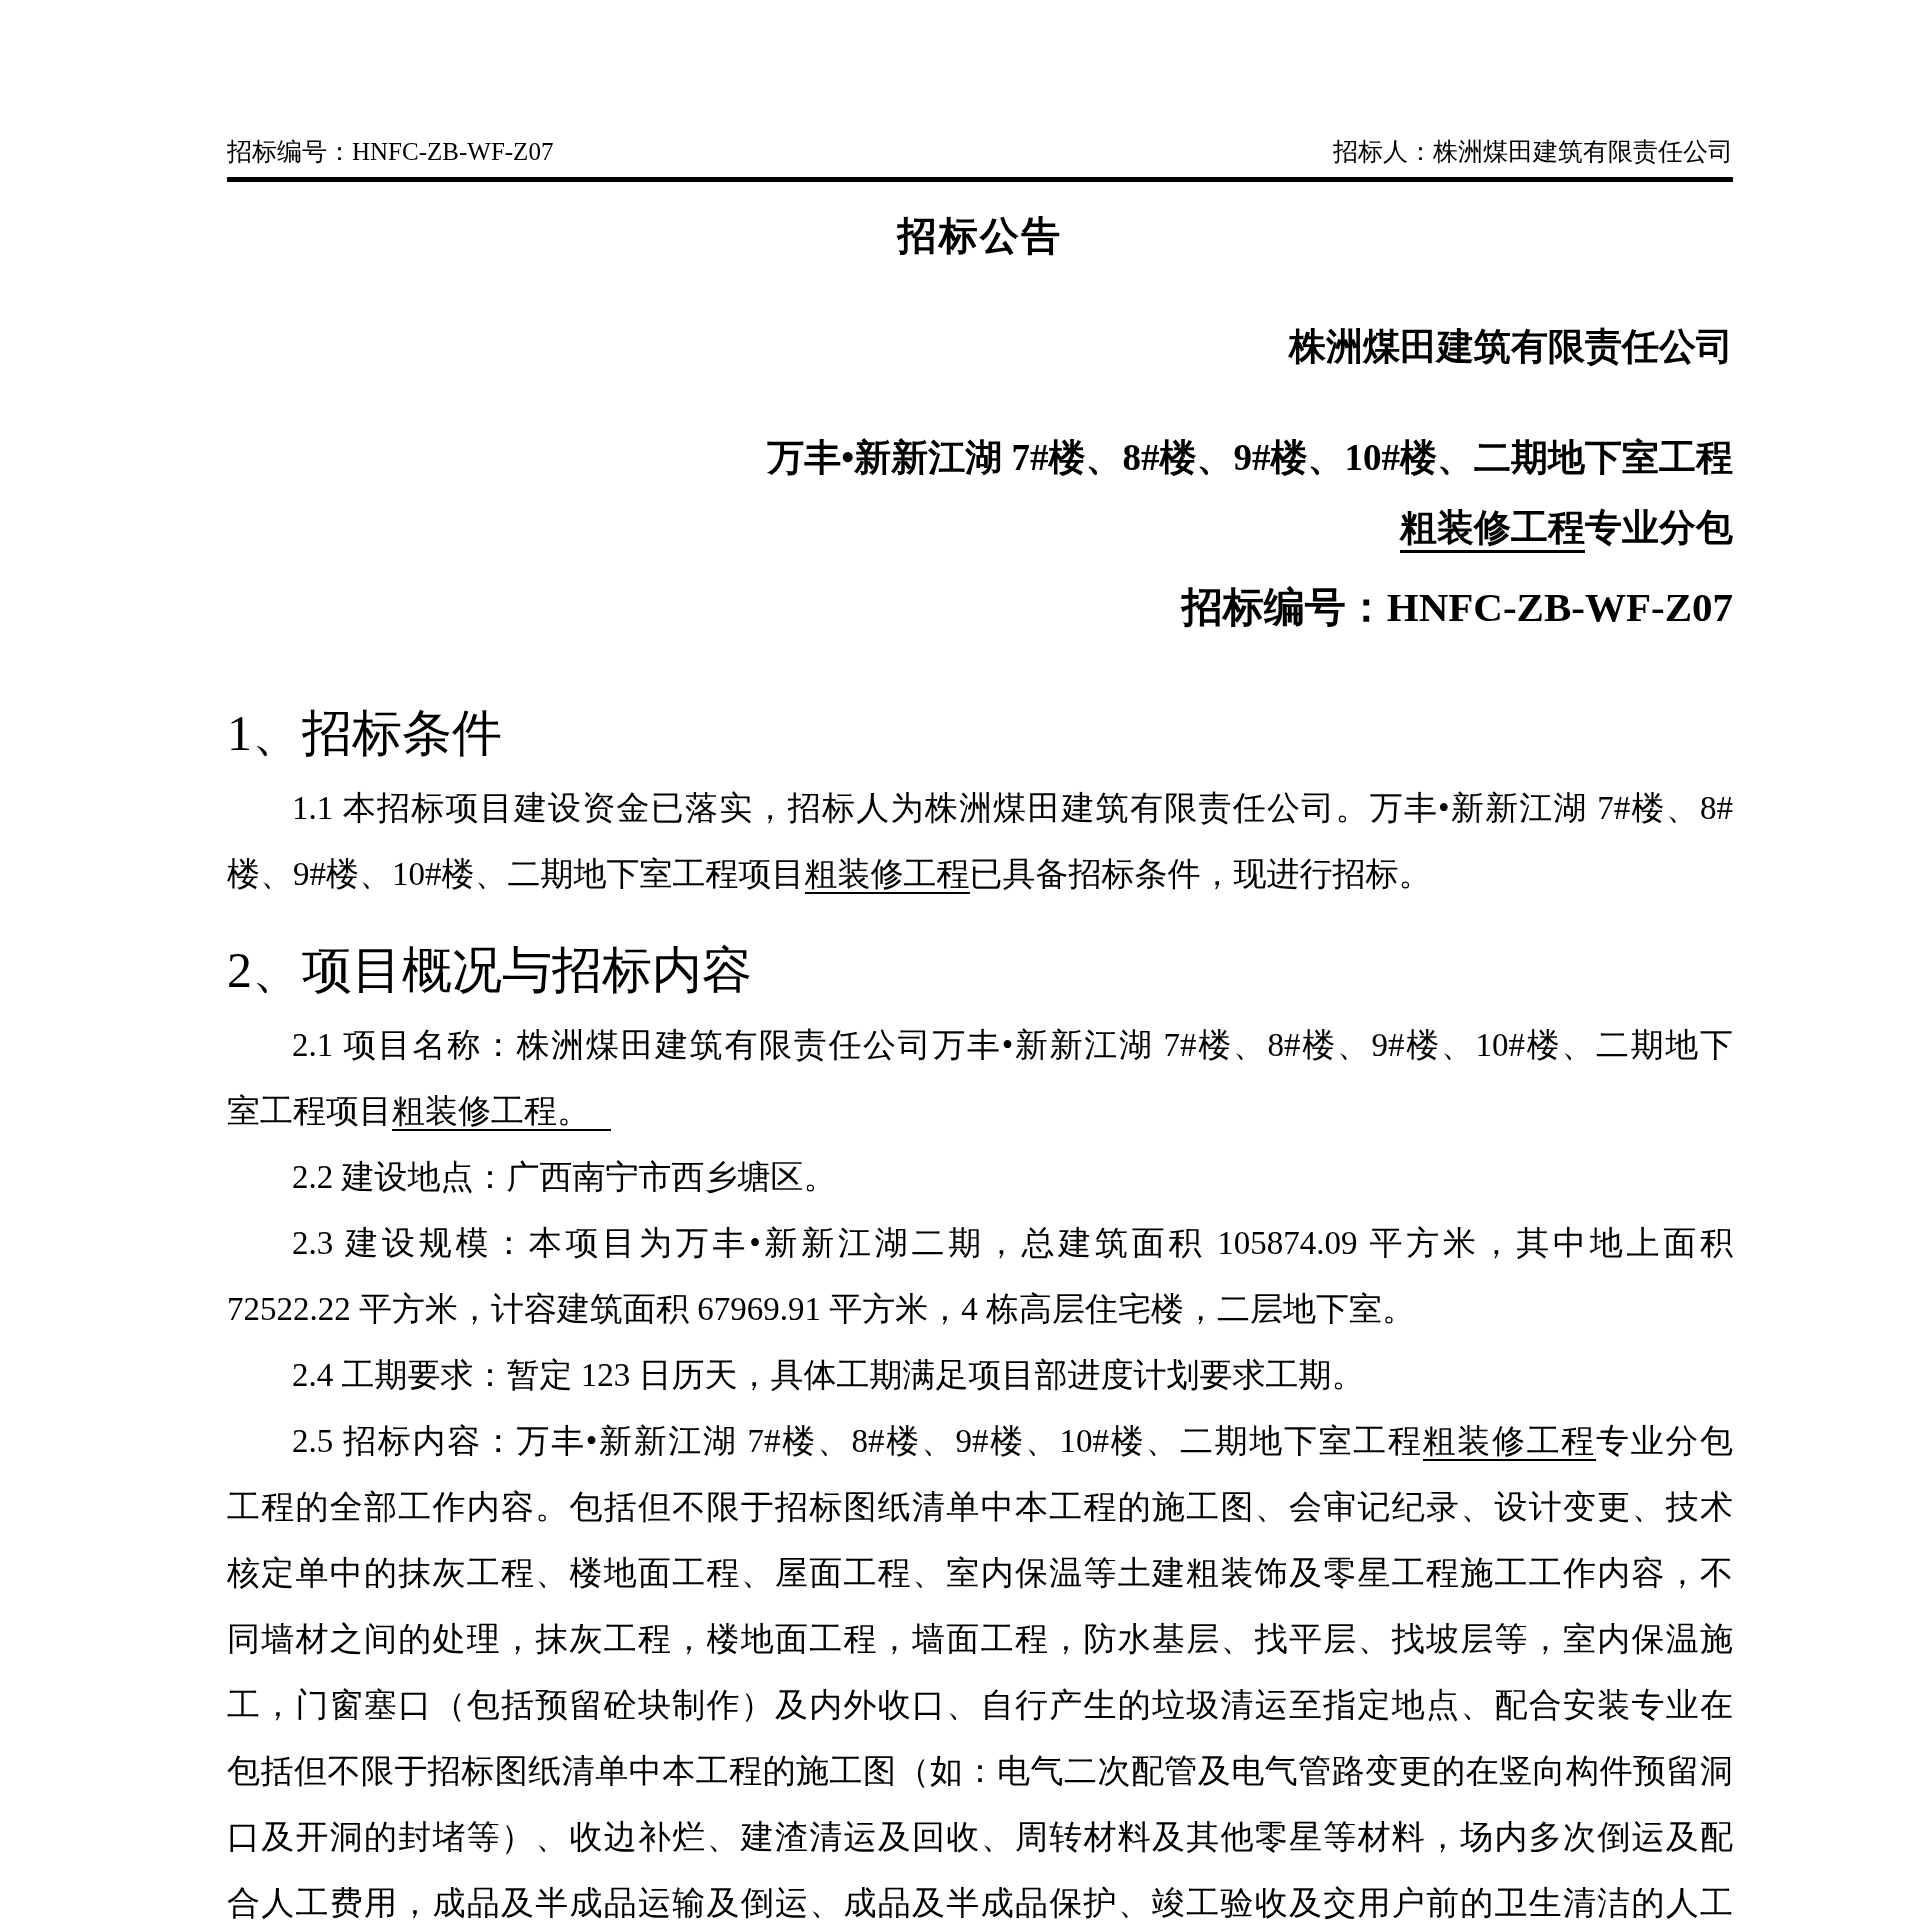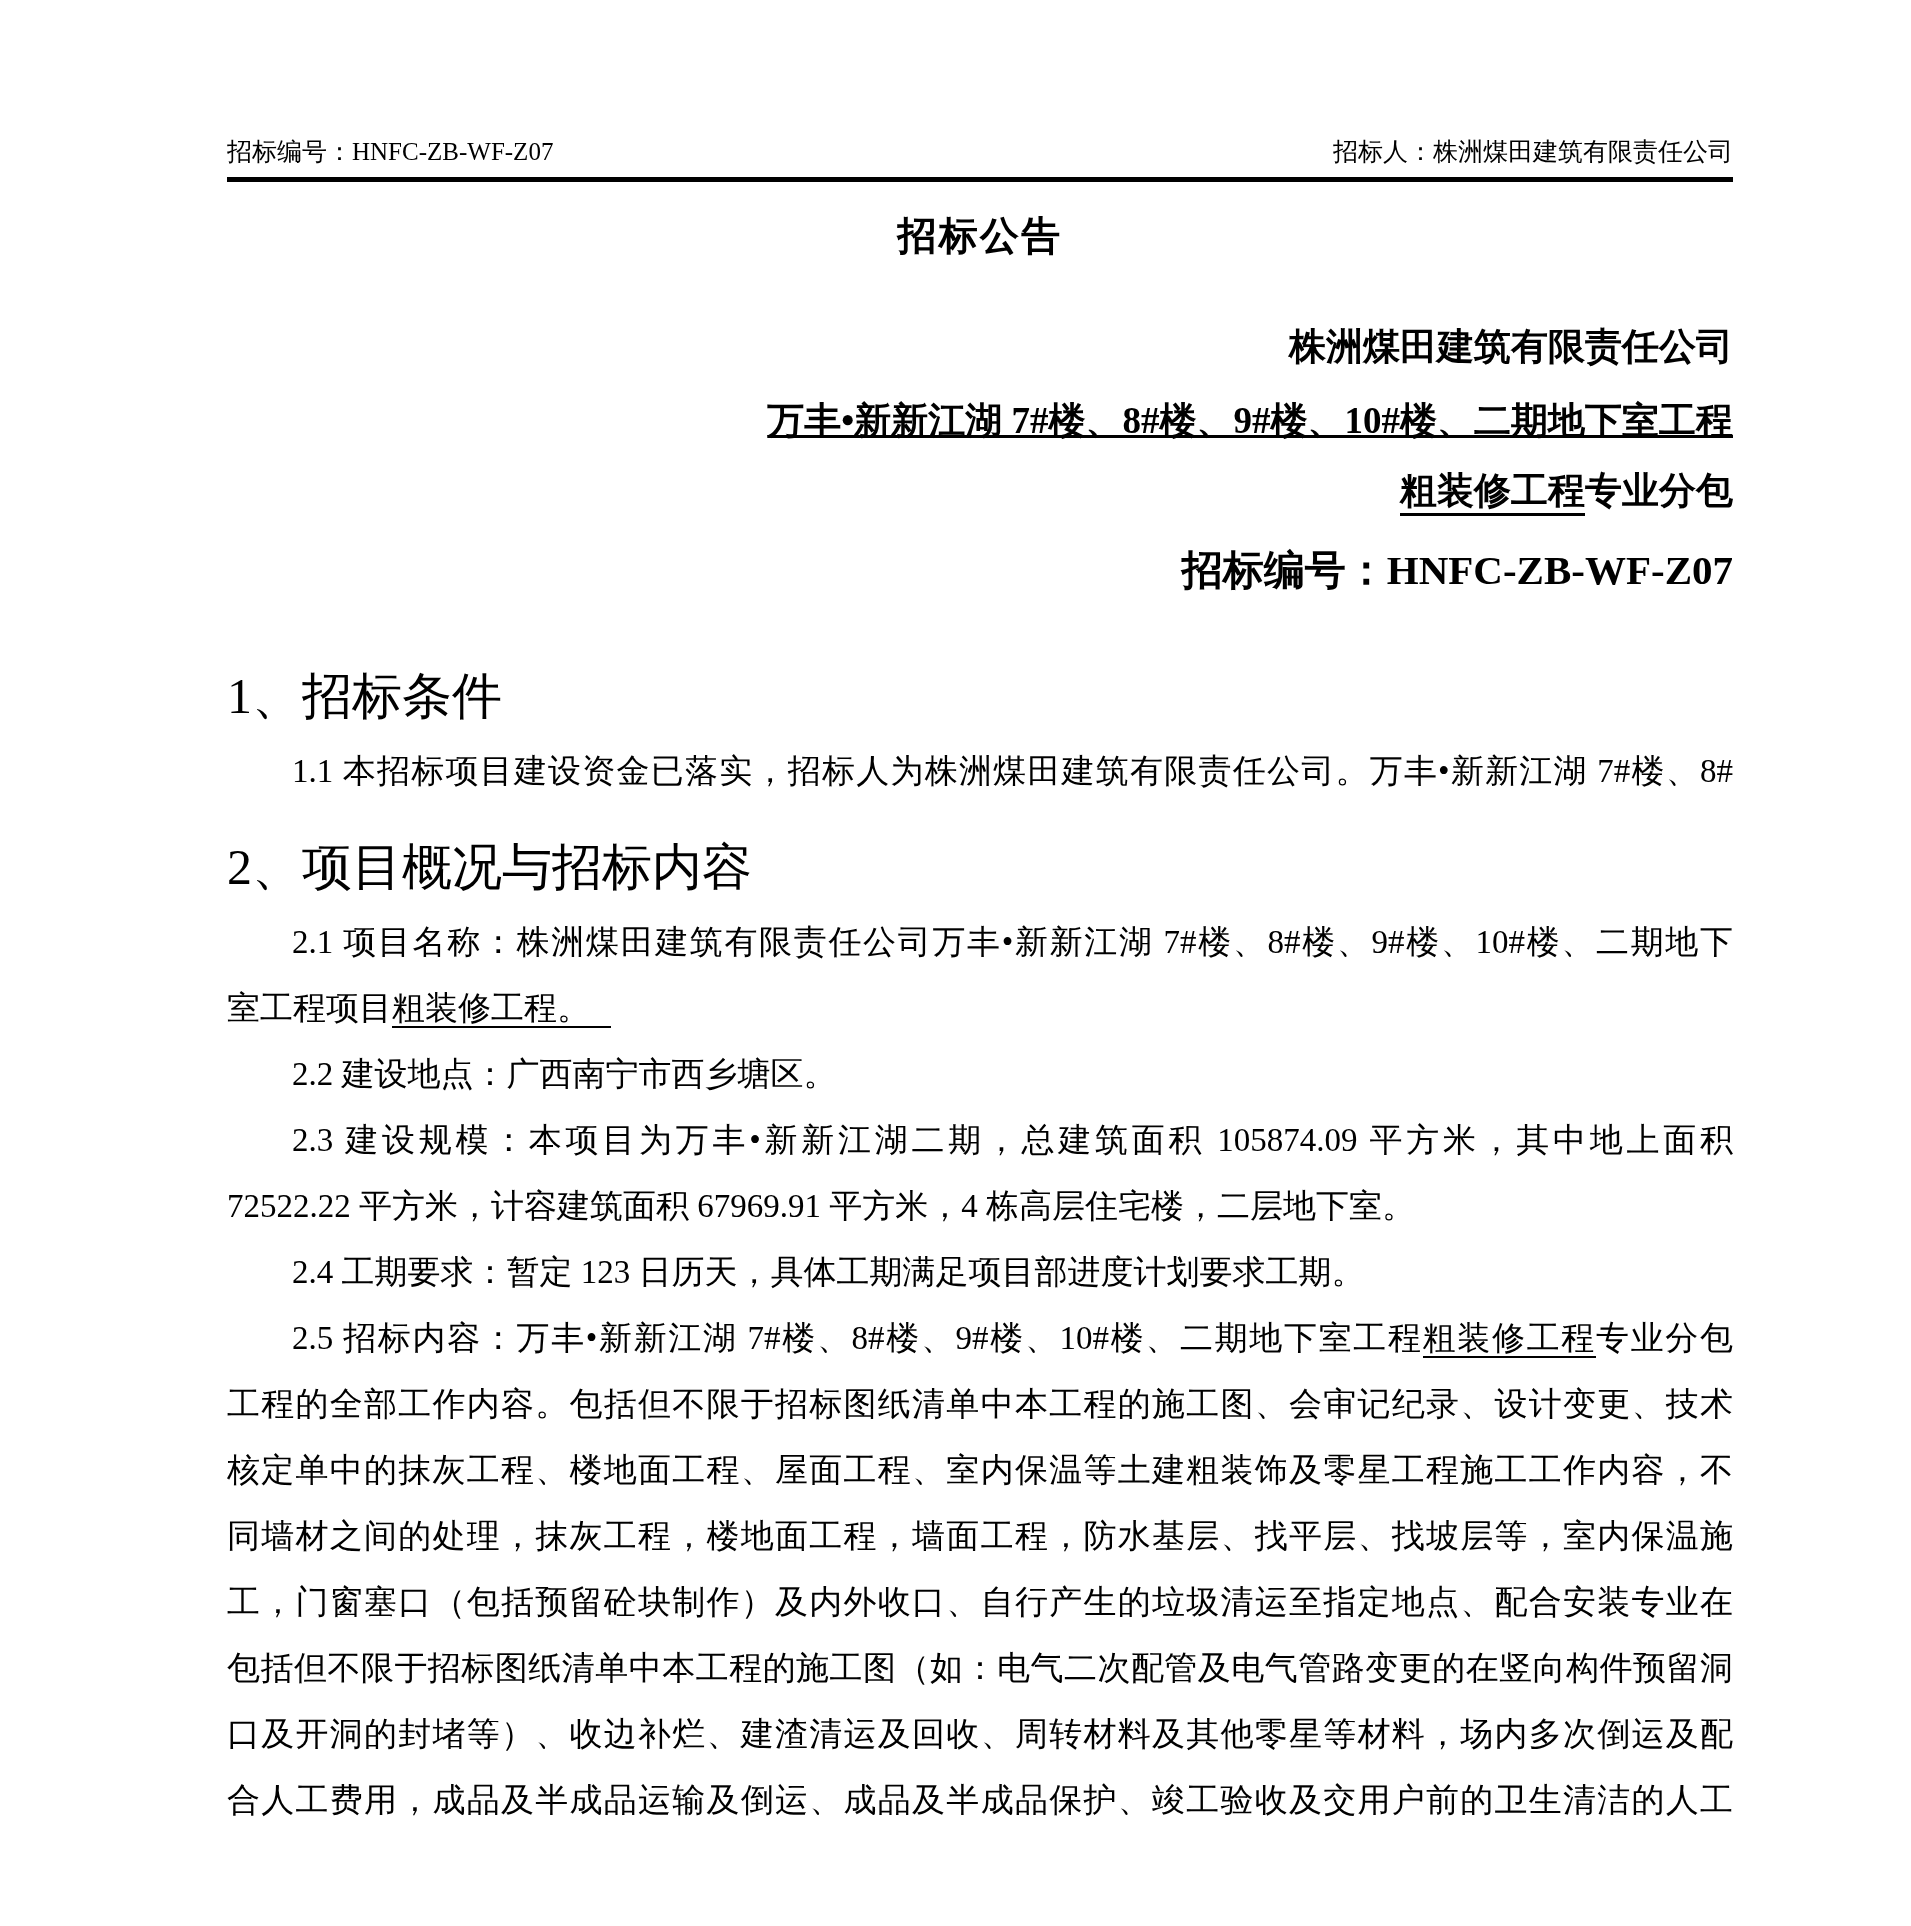--- a/index.html
+++ b/index.html
@@ -36,21 +36,21 @@
     text-align:center;
     letter-spacing:2.3px;
   }
   .sub{
     text-align:right;
     font-weight:bold;
     font-size:37px;
     line-height:39px;
   }
   .sub-company{margin-top:66px;}
-  .sub-project{margin-top:35px;text-decoration:underline;}
+  .sub-project{margin-top:72px;}
   .sub-package{margin-top:31px;}
   .sub-tender-number{margin-top:39px;font-size:41px;line-height:43px;}
   .sub .u{border-bottom:3.5px solid var(--text);padding-bottom:1.5px;}
   .sec-h{
     font-size:50px;
     line-height:54px;
     font-weight:normal;
     margin:36px 0 14.6px 0;
   }
   .sec-h.first{margin-top:77px;}
@@ -83,20 +83,21 @@
         <div class="sub sub-company"><span>株洲煤田建筑有限责任公司</span></div>
         <div class="sub sub-project"><span>万丰•新新江湖 7#楼、8#楼、9#楼、10#楼、二期地下室工程</span></div>
         <div class="sub sub-package"><span class="u">粗装修工程</span><span>专业分包</span></div>
         <div class="sub sub-tender-number"><span>招标编号：HNFC-ZB-WF-Z07</span></div>
       </div>
 
     <div>
         <div class="sec-h first">1、招标条件</div>
         <div class="para">
           <div class="line j ind"><span>1.1 本招标项目建设资金已落实，招标人为株洲煤田建筑有限责任公司。万丰•新新江湖 7#楼、8#</span></div>
+          <div class="line"><span>楼、9#楼、10#楼、二期地下室工程项目</span><span class="u">粗装修工程</span><span>已具备招标条件，现进行招标。</span></div>
         </div>
         <div class="sec-h">2、项目概况与招标内容</div>
         <div class="para">
           <div class="line j ind"><span>2.1 项目名称：株洲煤田建筑有限责任公司万丰•新新江湖 7#楼、8#楼、9#楼、10#楼、二期地下</span></div>
           <div class="line"><span>室工程项目</span><span class="u pad">粗装修工程。</span></div>
         </div>
         <div class="para">
           <div class="line ind"><span>2.2 建设地点：广西南宁市西乡塘区。</span></div>
         </div>
         <div class="para">

